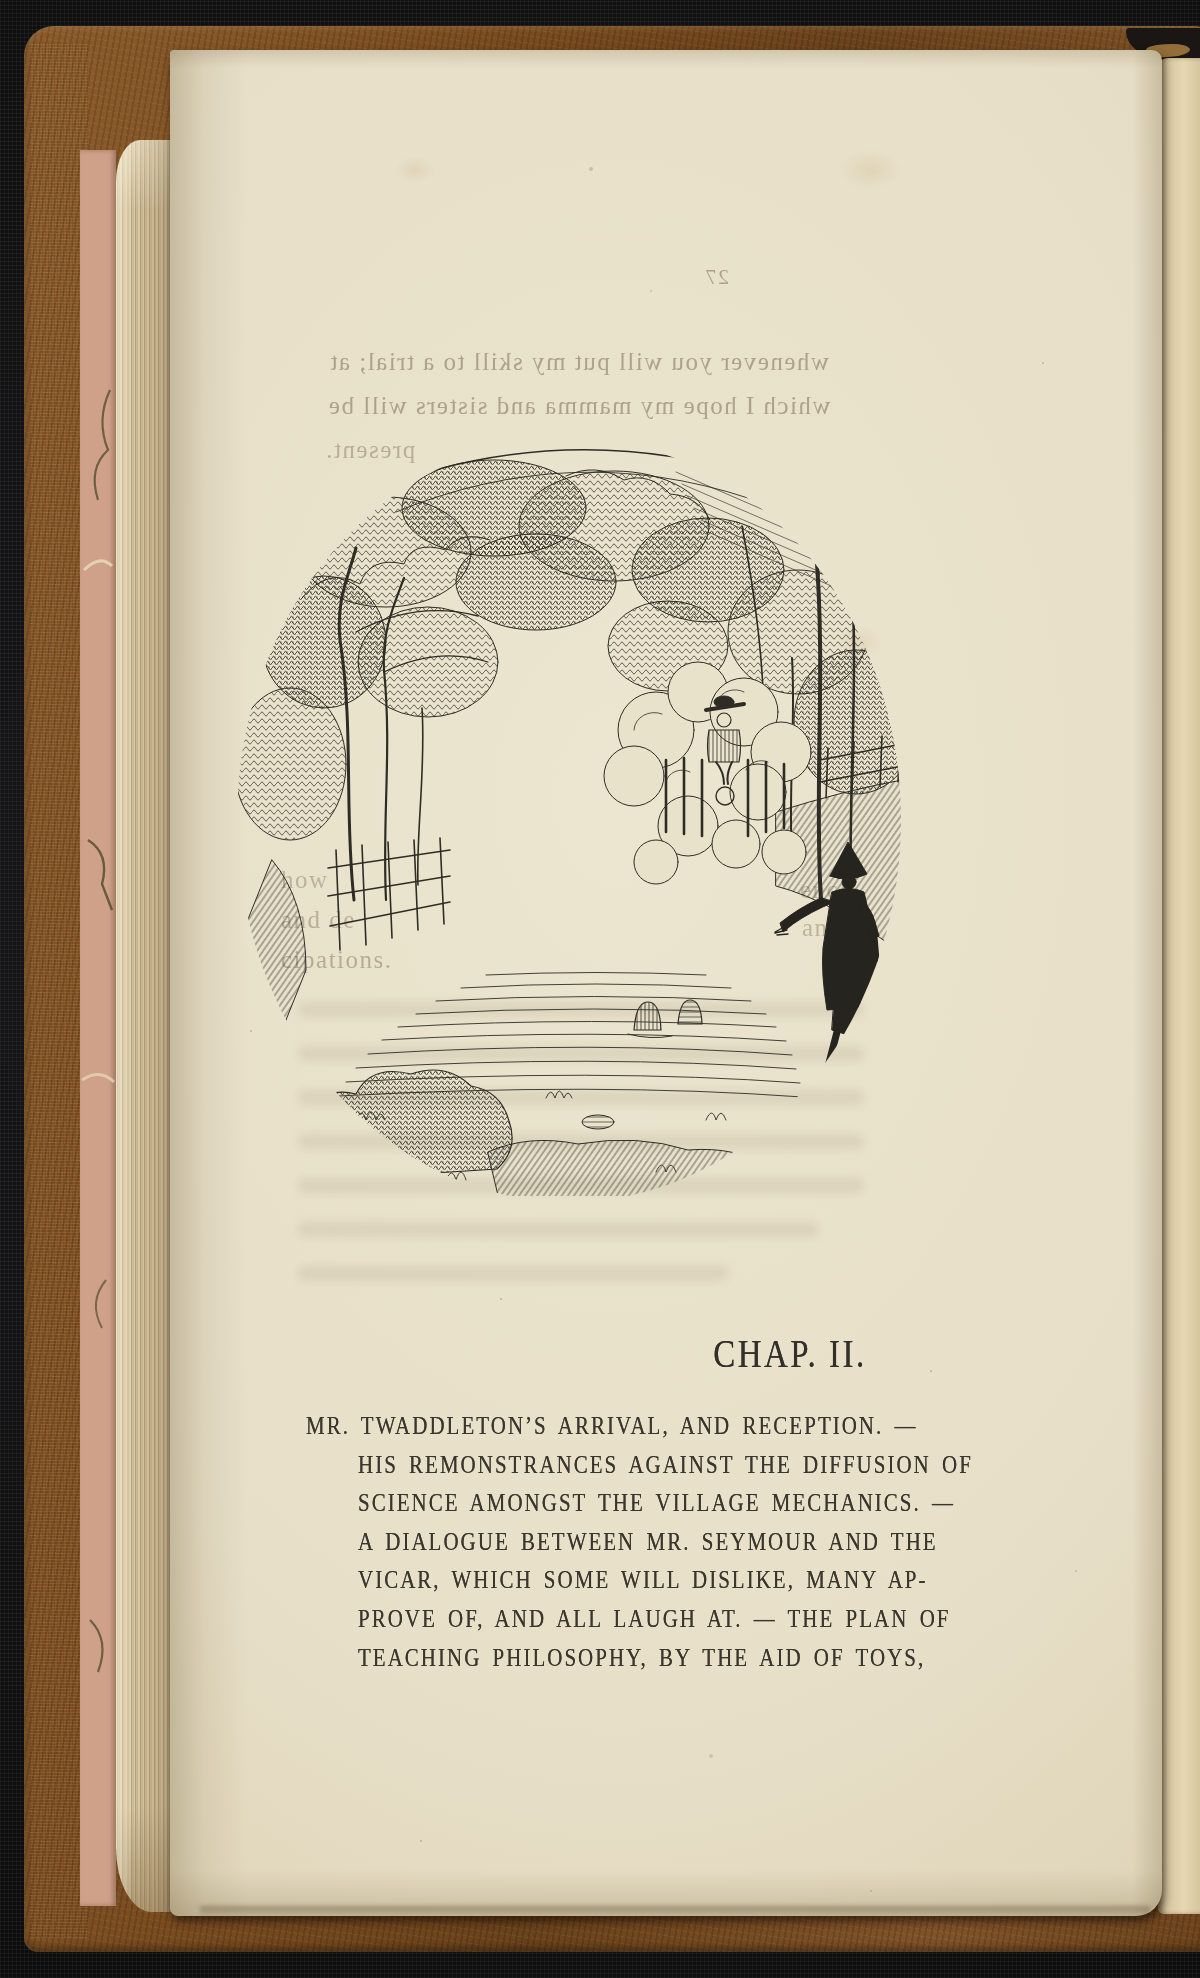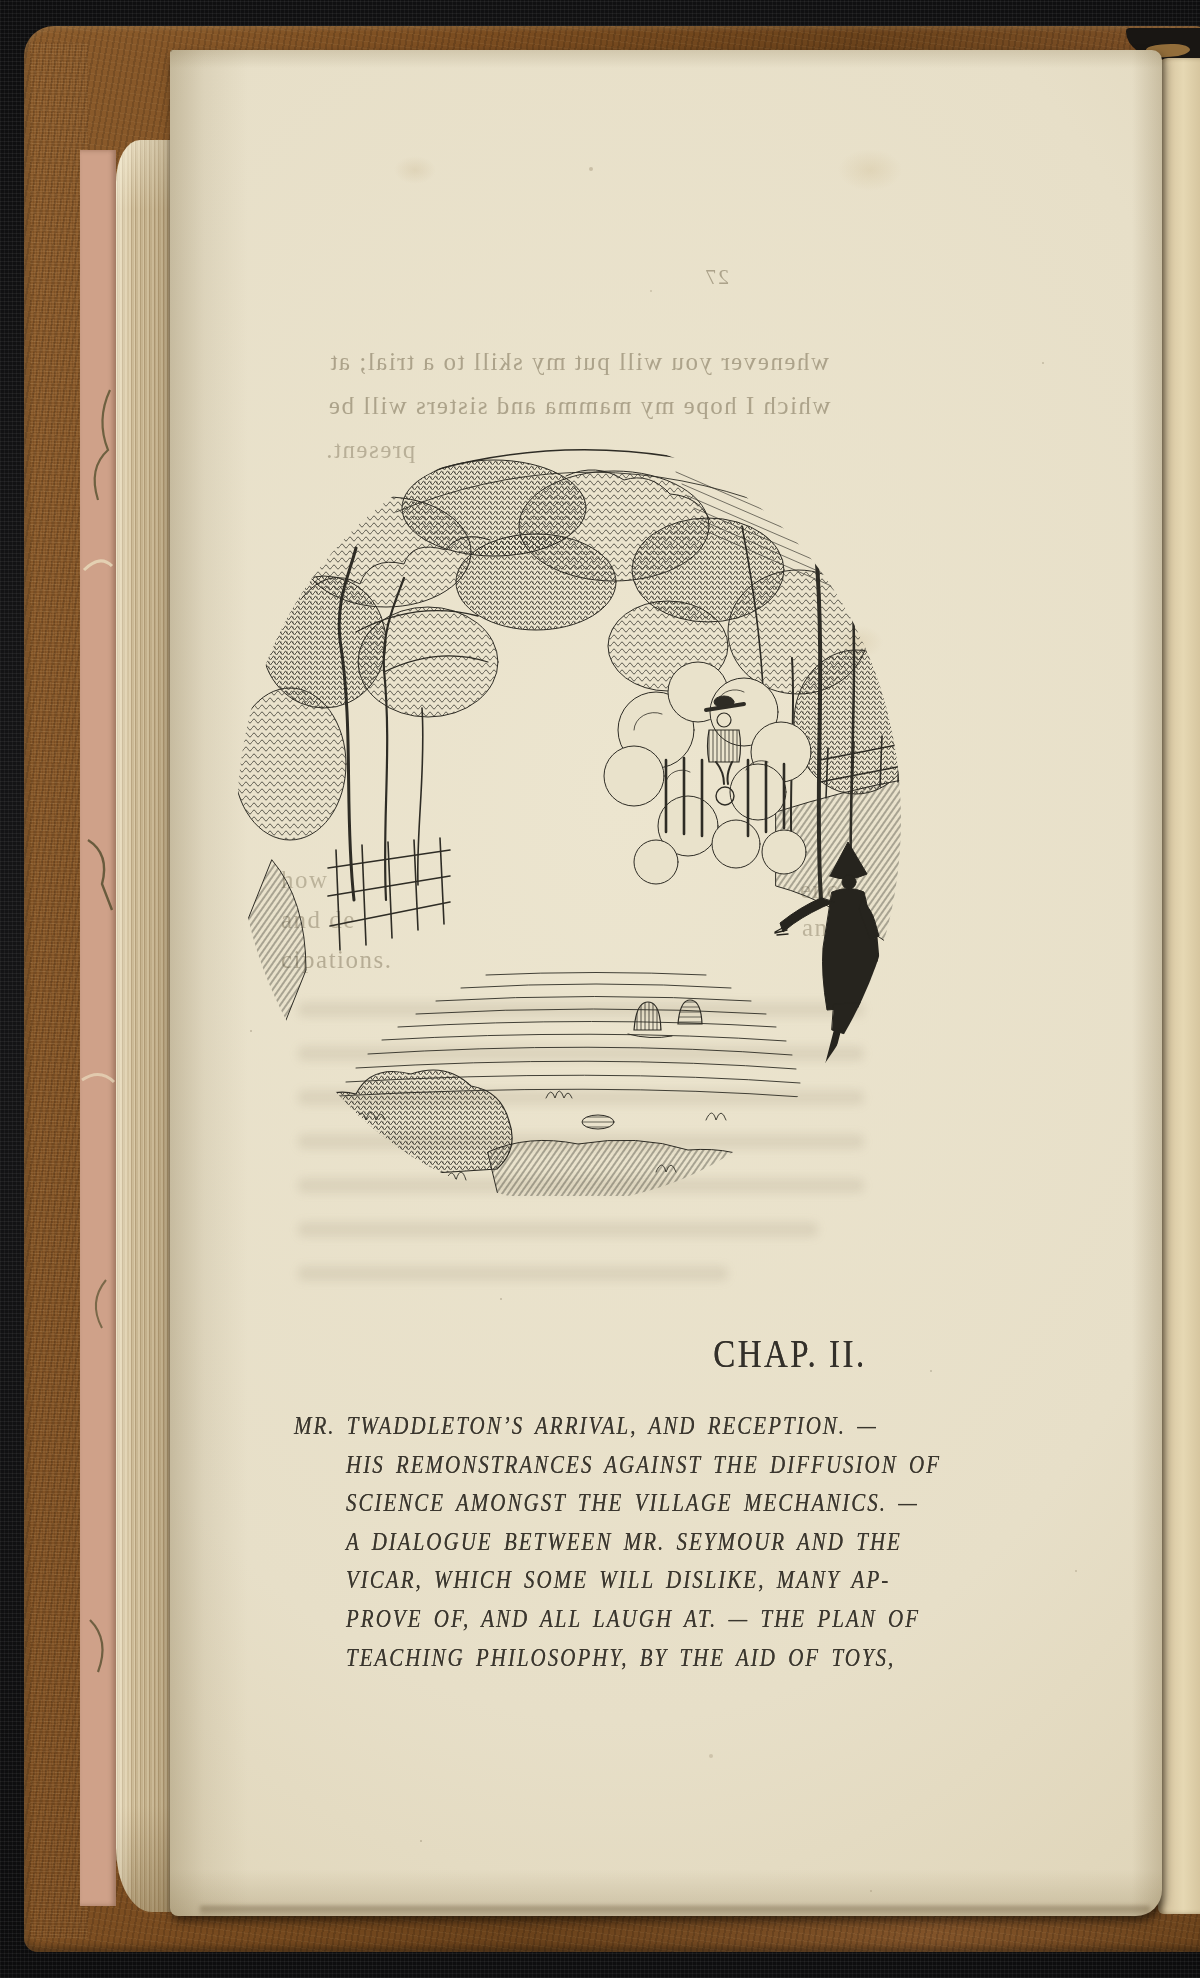--- a/index.html
+++ b/index.html
@@ -89,22 +89,22 @@
   .ghost{color:rgba(122,112,86,0.55);filter:blur(0.6px);white-space:nowrap;
     font-size:25px;letter-spacing:1.5px;}
   .ghost.mirrored{transform:scaleX(-1);transform-origin:center;}
   .ghost-num{font-size:22px;}
   .ghost-bar{background:rgba(140,128,98,0.15);filter:blur(4px);border-radius:6px;}
 
   
   .chap-head{top:1282px;left:620px;transform:translateX(-50%) scaleY(1.22);
     transform-origin:center top;font-size:33px;letter-spacing:2.5px;color:#33302a;
     white-space:nowrap;text-shadow:0 0 .5px rgba(40,38,32,.8);}
-  .summary{left:124px;top:1352px;width:582px;color:#3a362e;
-    font-size:21px;line-height:38.6px;text-shadow:0 0 .4px rgba(45,42,35,.75);font-style:italic;}
+  .summary{left:136px;top:1352px;width:582px;color:#3a362e;
+    font-size:21px;line-height:38.6px;text-shadow:0 0 .4px rgba(45,42,35,.75);}
   .sum-line{letter-spacing:2px;word-spacing:4px;text-align:justify;text-align-last:justify;
     transform:scaleY(1.24);transform-origin:left top;white-space:nowrap;}
   .sum-line.cont{margin-left:52px;width:530px;}
   .sum-line.first{width:582px;}
 
   
   .engraving{left:66px;top:380px;width:666px;height:766px;}
   .engraving svg{display:block;width:100%;height:100%;}
 </style>
 </head>

